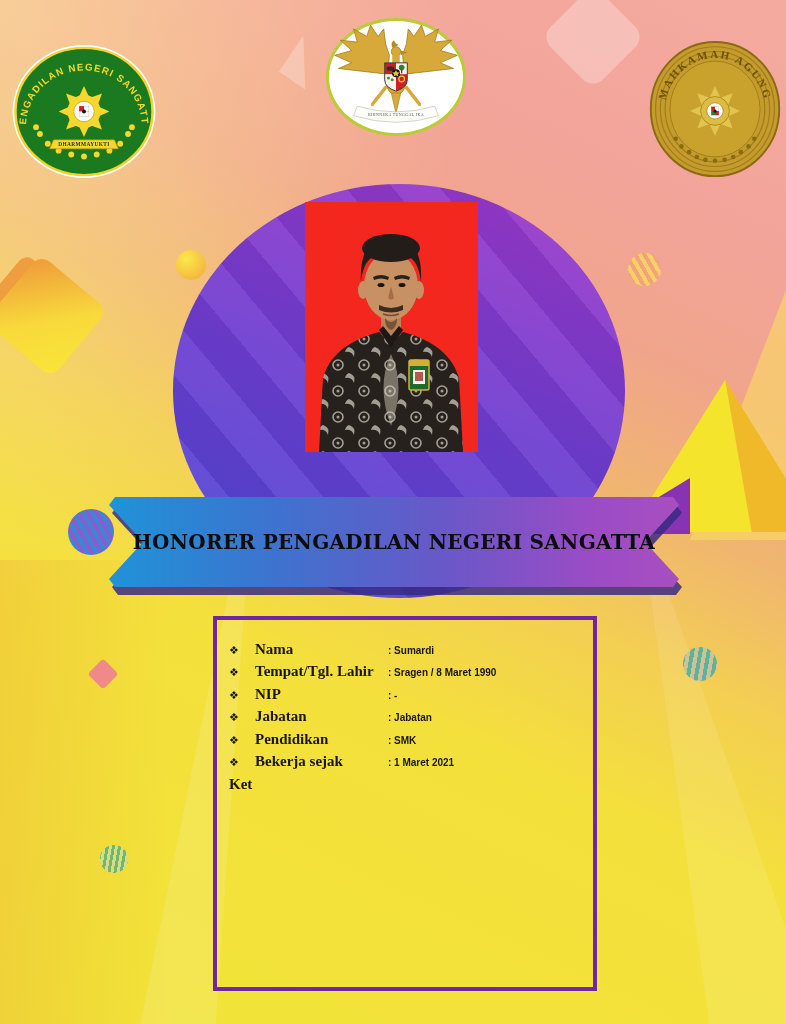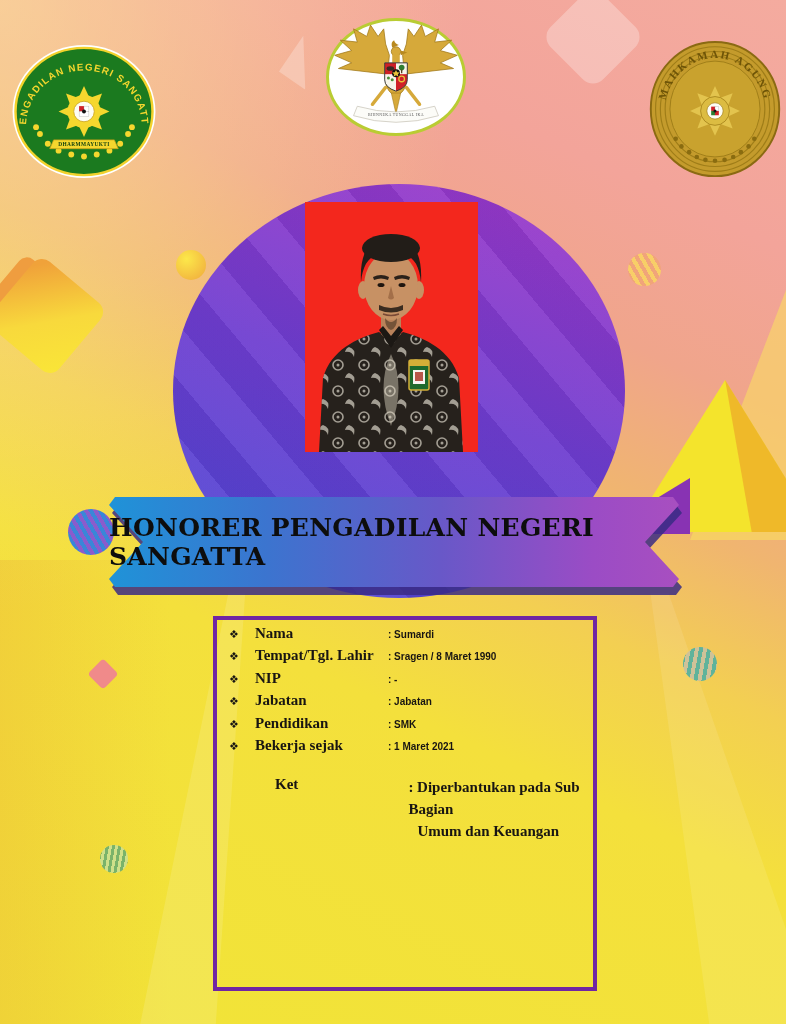--- a/index.html
+++ b/index.html
@@ -83,31 +83,31 @@
 
   
   .ribbon-wrap{left:109px;top:491px;width:570px;height:102px;}
   .ribbon-shadow{inset:0;background:#3a2b84;opacity:.85;
     transform:translate(3px,8px);
     clip-path:polygon(6px 6px,564px 6px,570px 14px,536px 51px,570px 88px,564px 96px,6px 96px,0px 88px,34px 51px,0px 14px);}
   .ribbon-body{inset:0;
     background:linear-gradient(90deg,#1f93d8 0%,#3c74cf 28%,#6858c8 58%,#9b4cc5 85%,#a84fc0 100%);
     clip-path:polygon(6px 6px,564px 6px,570px 14px,536px 51px,570px 88px,564px 96px,6px 96px,0px 88px,34px 51px,0px 14px);}
   .ribbon-text{inset:0;display:flex;align-items:center;justify-content:center;
-    font-family:"DejaVu Serif",serif;font-weight:700;font-size:25px;
+    font-family:"DejaVu Serif",serif;font-weight:700;font-size:20px;
     letter-spacing:0.3px;color:#0d0d0d;}
 
   
   .info-box{left:213px;top:616px;width:384px;height:375px;box-sizing:border-box;
     border:4px solid #7026a3;padding-top:5px;}
   .row{display:flex;align-items:baseline;height:22.4px;color:#181512;}
   .bullet{width:26px;padding-left:12px;font-size:11px;color:#181512;}
-  .lbl{width:133px;font-family:"Liberation Serif",serif;font-weight:700;font-size:15px;}
+  .lbl{width:133px;font-family:"Liberation Serif",serif;font-weight:700;font-size:15px;margin-top:16px;}
   .val{font-family:"Liberation Sans",sans-serif;font-weight:700;font-size:10px;}
-  .ket-row{display:flex;align-items:flex-start;margin-top:17px;color:#181512;margin-left:46px;}
+  .ket-row{display:flex;align-items:flex-end;margin-top:17px;color:#181512;}
   .ket-lbl{width:159px;padding-left:12px;font-family:"Liberation Serif",serif;font-weight:700;font-size:15px;}
   .ket-val{font-family:"Liberation Serif",serif;font-weight:700;font-size:15px;line-height:22px;}
   .ket-line2{display:block;padding-left:9px;}
 </style>
 </head>
 <body>
 
 <div id="canvas">
 
   <div class="abs bg-base"></div>
@@ -341,20 +341,16 @@
       <span class="lbl">Pendidikan</span>
       <span class="val">: SMK</span>
     </div>
     <div class="row">
       <span class="bullet">❖</span>
       <span class="lbl">Bekerja sejak</span>
       <span class="val">: 1 Maret 2021</span>
     </div>
     <div class="ket-row">
       <span class="ket-lbl">Ket</span>
-      <span class="ket-val">
-        <span>: Diperbantukan pada Sub Bagian</span>
-        <span class="ket-line2">Umum dan Keuangan</span>
-      </span>
     </div>
   </div>
 
 </div>
 
 </body></html>

